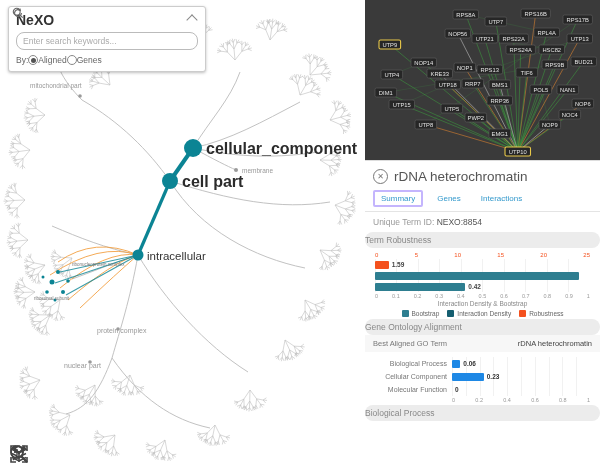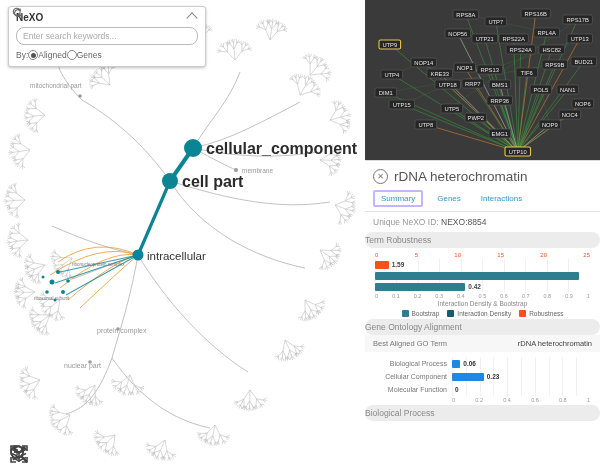--- a/index.html
+++ b/index.html
@@ -7,21 +7,21 @@
 
   
   .tree-area{position:absolute;left:0;top:0;width:365px;height:473px;background:#fff;}
   .tree-area svg{position:absolute;left:0;top:0;}
   svg text{font-family:"Liberation Sans",sans-serif;}
 
   
   .search-card{position:absolute;left:8px;top:6px;width:182px;background:#fff;border:1px solid #ccc;
     border-radius:3px;box-shadow:0 1px 3px rgba(0,0,0,.25);padding:5px 7px 6px;z-index:5;}
   .sc-titlerow{display:flex;align-items:center;justify-content:space-between;}
-  .sc-title{font-size:10px;font-weight:bold;color:#333;}
+  .sc-title{font-size:14px;font-weight:bold;color:#333;}
   .chevron-up{width:7px;height:7px;border-left:1.5px solid #888;border-top:1.5px solid #888;
     transform:rotate(45deg);margin-right:2px;cursor:pointer;}
   .sc-inputrow{display:flex;align-items:center;border:1px solid #bbb;border-radius:8px;
     margin-top:4px;padding:2px 4px;background:#fff;}
   .sc-inputrow input{flex:1;border:none;outline:none;font-size:8.5px;color:#555;min-width:0;
     font-family:"Liberation Sans",sans-serif;}
   .sc-inputrow input::placeholder{color:#aaa;}
   .sc-icon{width:12px;height:12px;margin-left:3px;flex:0 0 auto;cursor:pointer;}
   .sc-byrow{display:flex;align-items:center;margin-top:5px;font-size:8.5px;color:#666;}
   .radio{display:inline-block;width:8px;height:8px;border:1px solid #888;border-radius:50%;
@@ -1635,21 +1635,21 @@
       <div class="d-header">
         <span class="close-icon"></span>
         <span class="d-title">rDNA heterochromatin</span>
       </div>
       <div class="tabs">
         <span class="tab active">Summary</span>
         <span class="tab">Genes</span>
         <span class="tab">Interactions</span>
       </div>
       <div class="termid">
-        <span class="lab">Unique NeXO ID:</span>
+        <span class="lab">Unique Term ID:</span>
         <span class="val">NEXO:8854</span>
       </div>
 
       <div class="strip">Term Robustness</div>
 
       <div class="chart1">
         <div class="axisrow top">
             <span>0</span>
             <span>5</span>
             <span>10</span>

